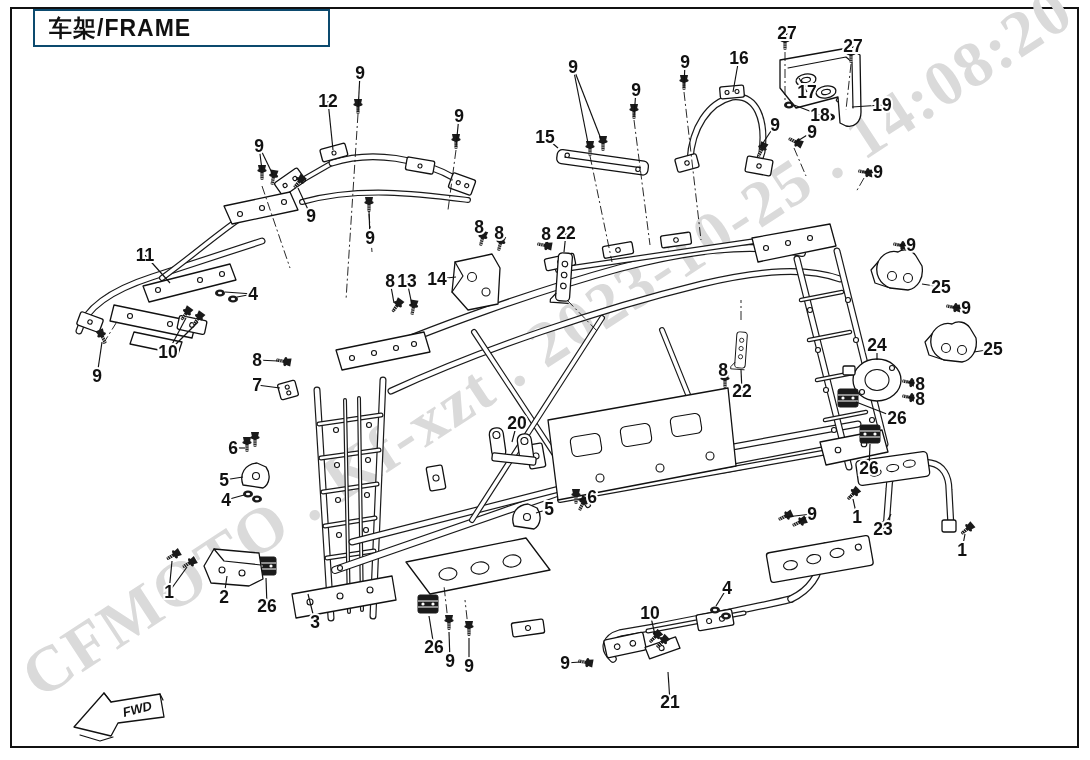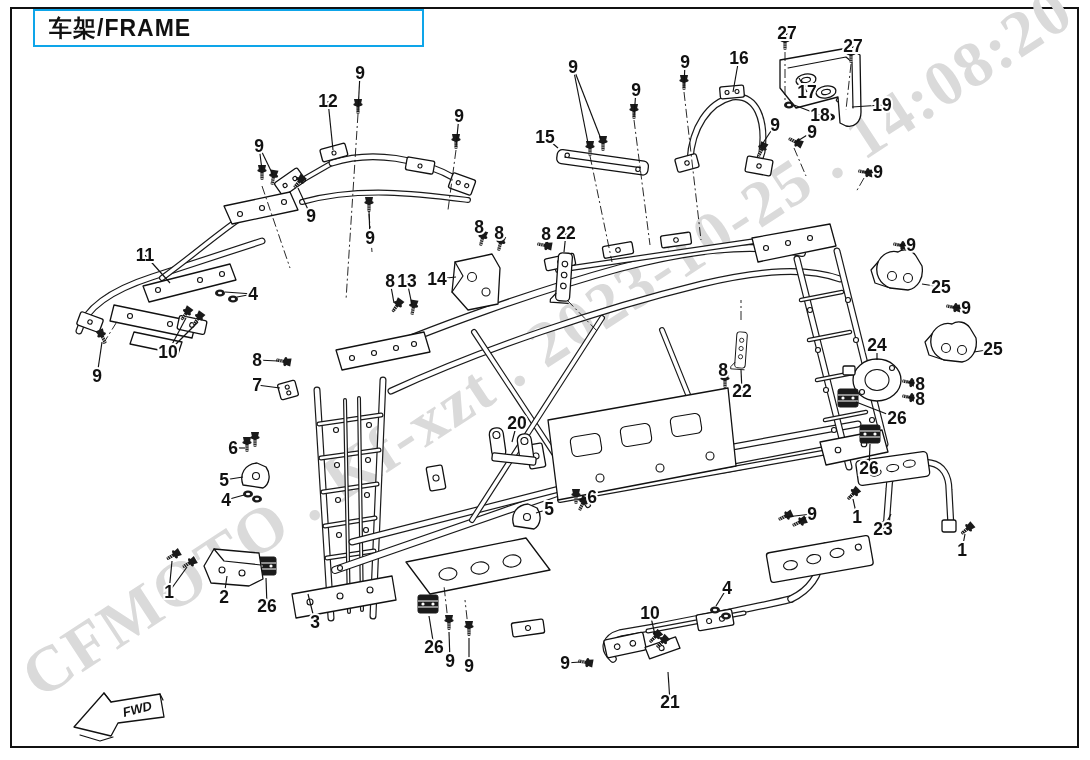--- a/index.html
+++ b/index.html
@@ -1,18 +1,18 @@
 <!DOCTYPE html>
 <html><head>
 <meta charset="utf-8">
 <style>
   html,body{margin:0;padding:0;background:#fff;width:1090px;height:760px;overflow:hidden;}
   .page{position:relative;width:1090px;height:760px;background:#fff;font-family:"Liberation Sans",sans-serif;}
   .page-border{position:absolute;left:10px;top:7px;width:1069px;height:741px;border:2px solid #111;box-sizing:border-box;}
-  .title-box{position:absolute;left:33px;top:9px;width:391px;height:38px;border:2px solid #0ea5e9;box-sizing:border-box;
+  .title-box{position:absolute;left:33px;top:9px;width:297px;height:38px;border:2px solid #0c4a6e;box-sizing:border-box;
              display:flex;align-items:center;padding-left:14px;background:#fff;z-index:5;}
   .title-box span{font-size:23px;font-weight:bold;color:#111;letter-spacing:1px;}
   svg{position:absolute;left:0;top:0;}
   .wm{font-family:"Liberation Serif",serif;font-weight:bold;font-size:64px;fill:#dadada;letter-spacing:2px;}
   .plate{fill:#fff;stroke:#111;stroke-width:1.3;stroke-linejoin:round;}
   .hole{fill:#fff;stroke:#111;stroke-width:1.1;}
   .ln{fill:none;stroke:#111;stroke-width:1.2;stroke-linecap:round;stroke-linejoin:round;}
   .dd{fill:none;stroke:#111;stroke-width:0.9;stroke-dasharray:9 3 2 3;}
   .leader{stroke:#111;stroke-width:1.15;}
   .co{font-family:"Liberation Sans",sans-serif;font-weight:bold;font-size:17.5px;fill:#111;

